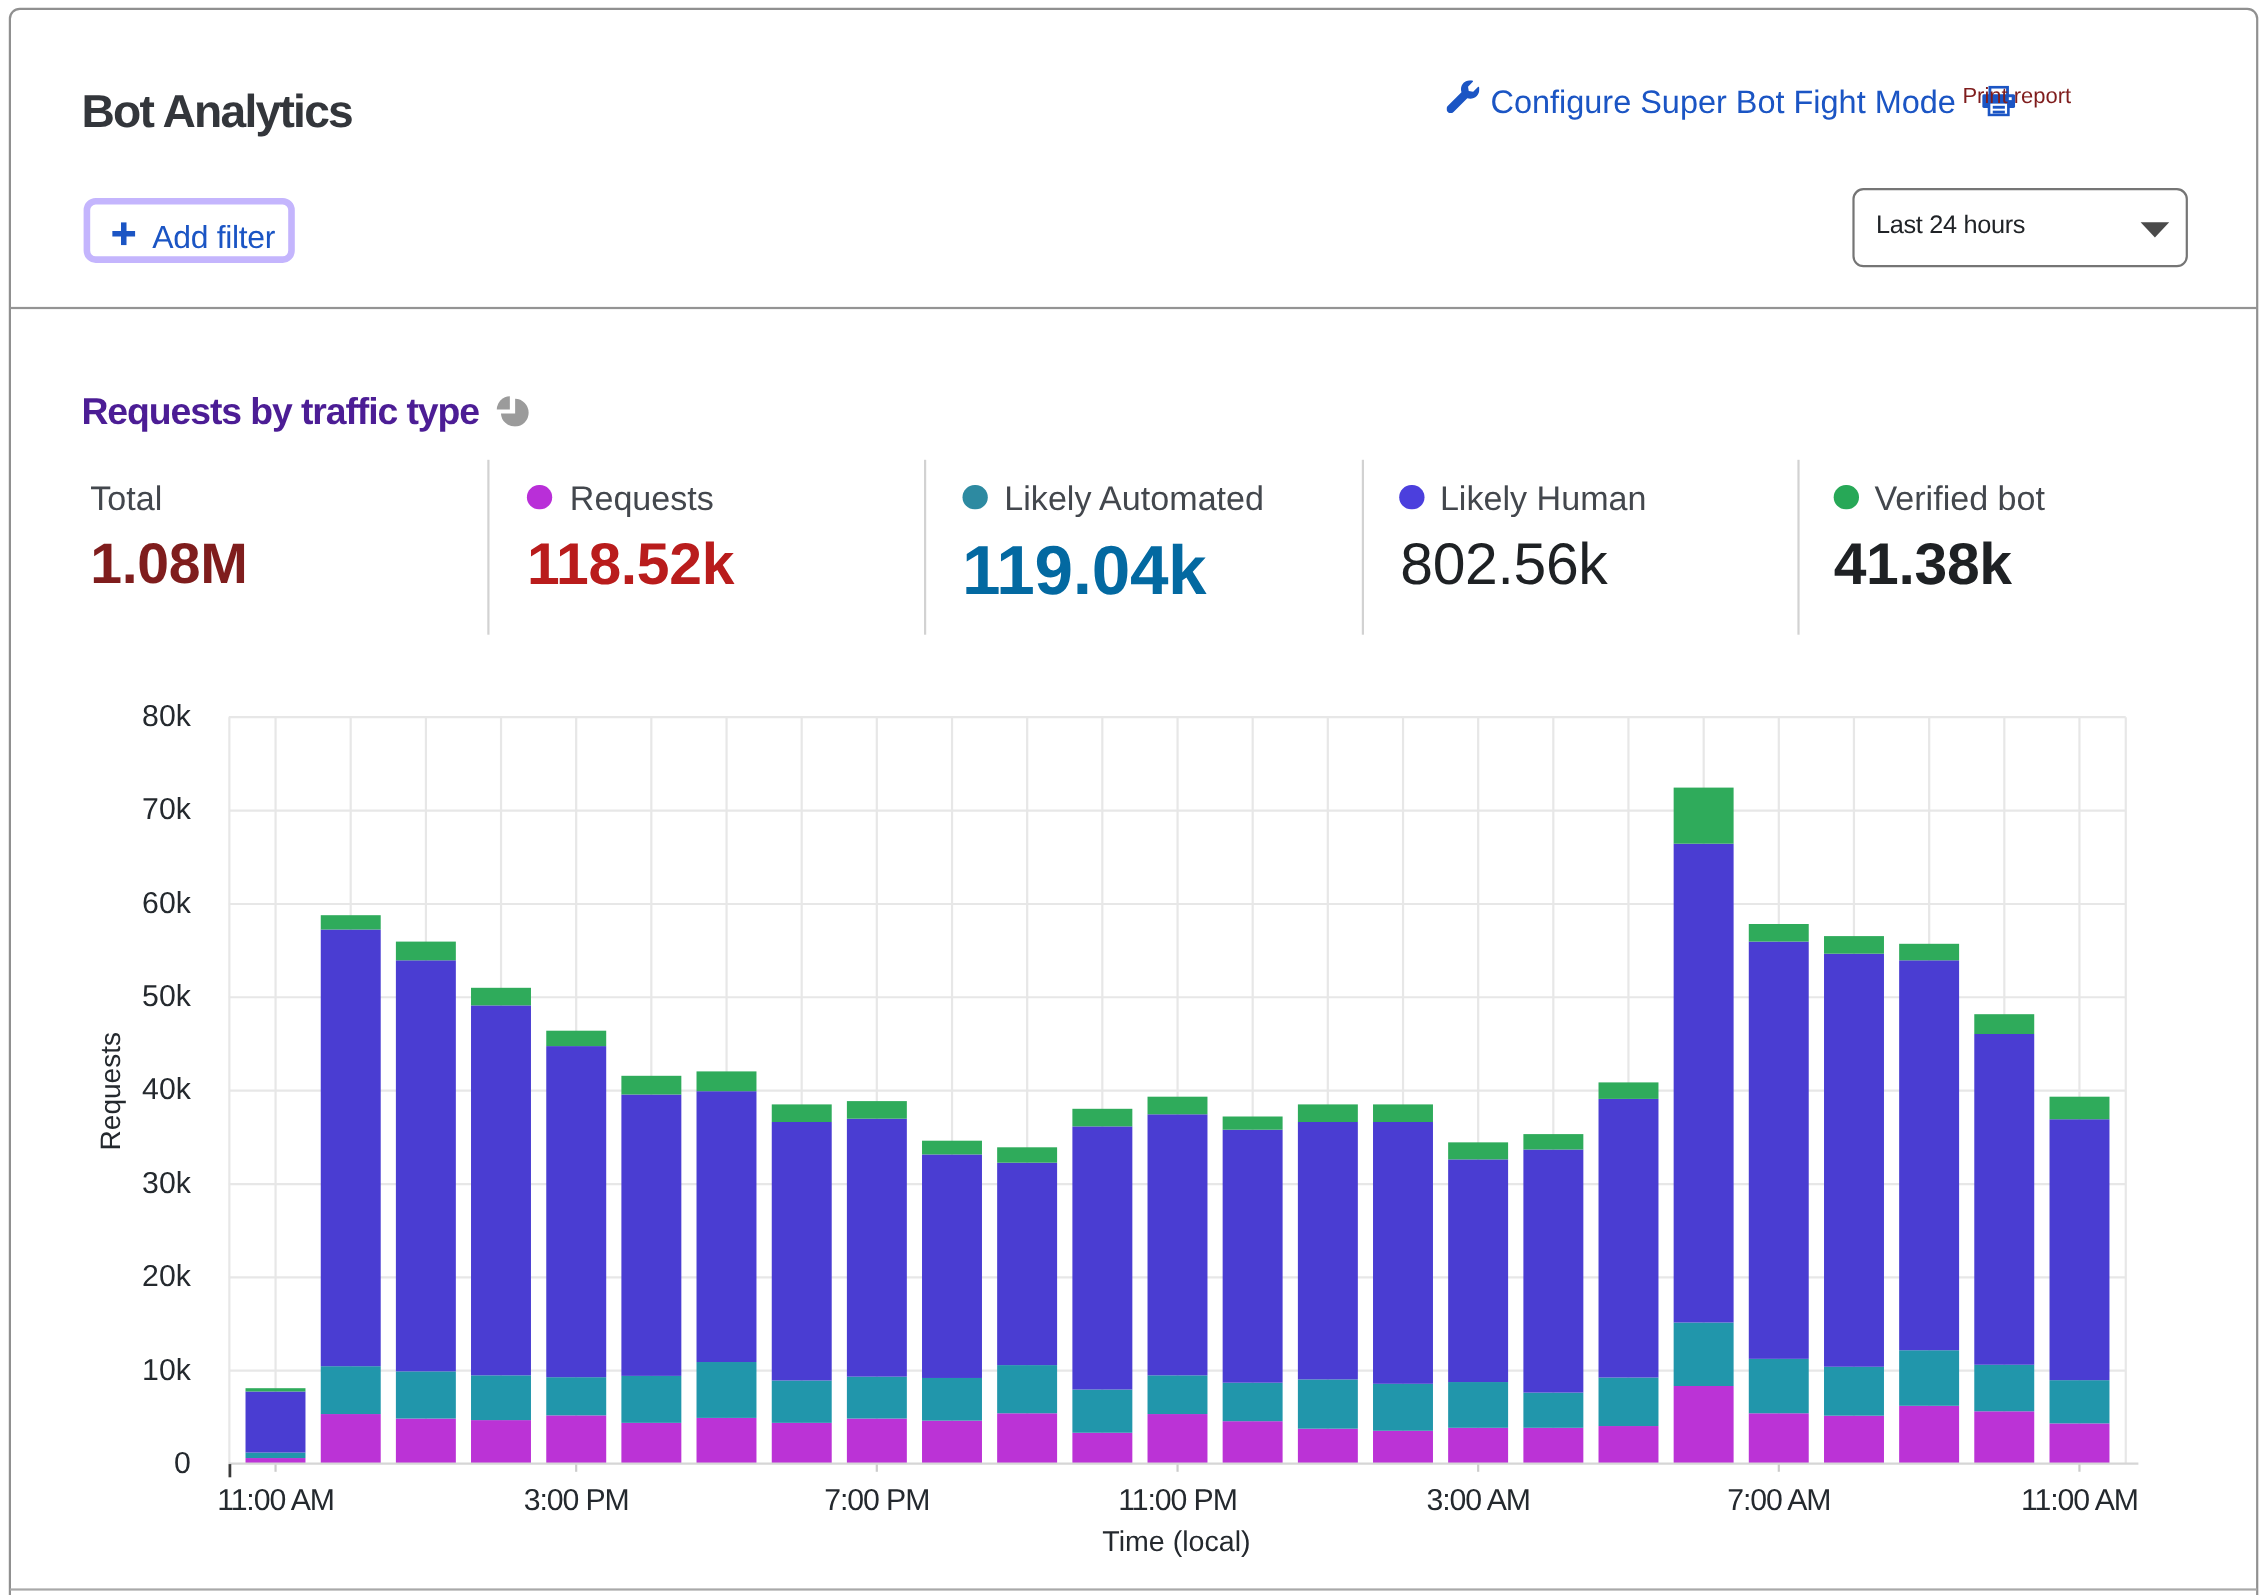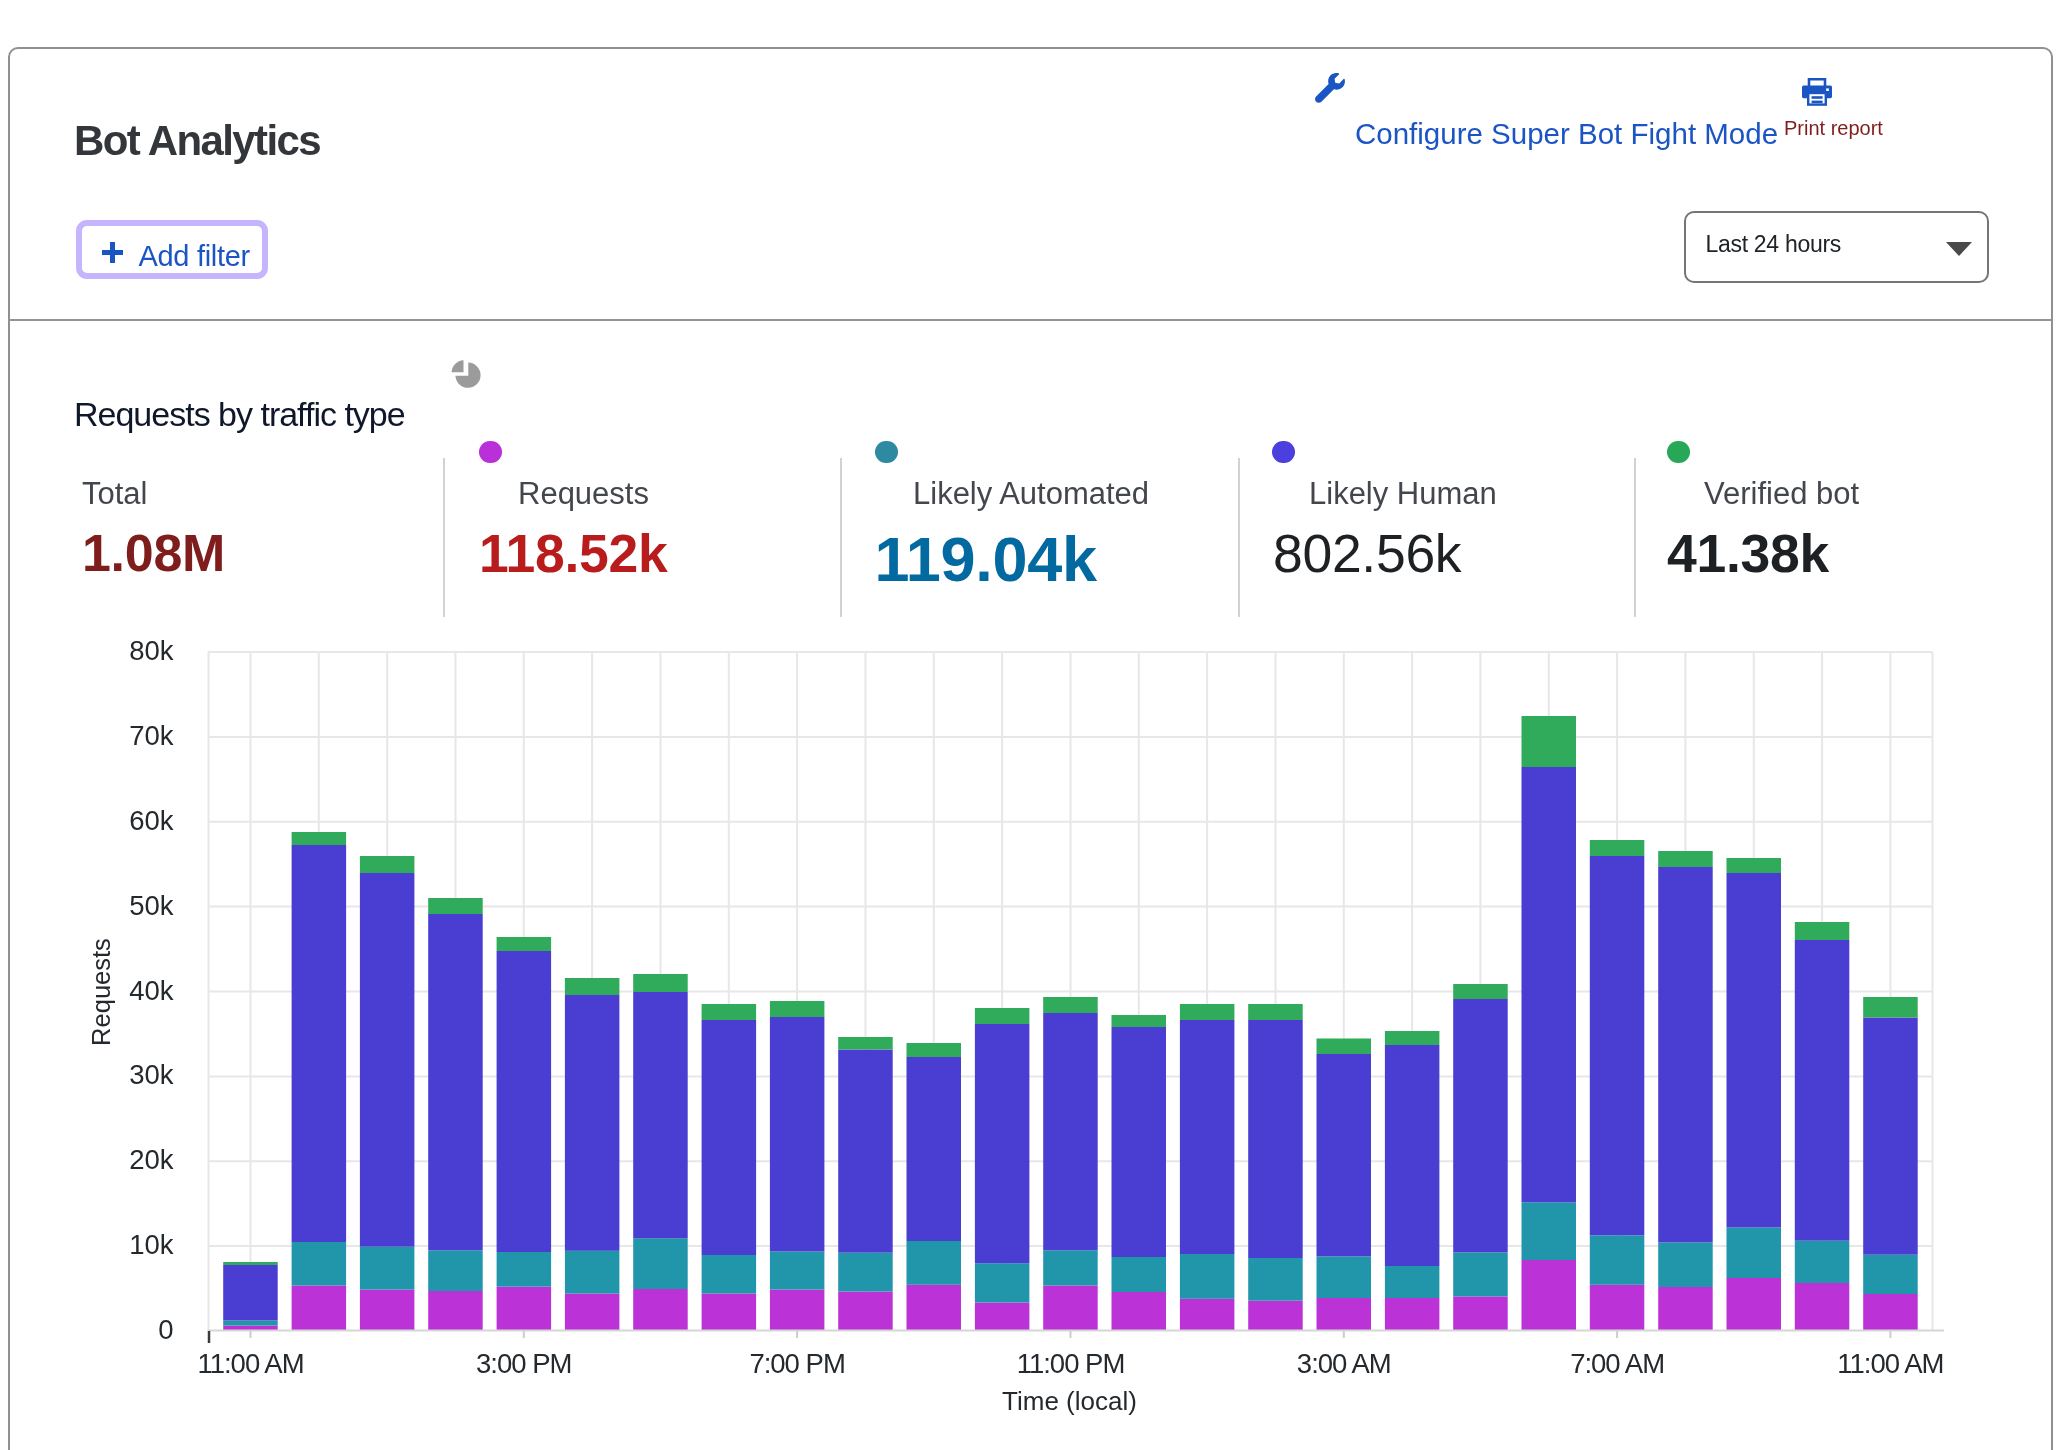--- a/index.html
+++ b/index.html
@@ -1,16 +1,16 @@
 <!DOCTYPE html>
 <html><head><meta charset="utf-8">
 <style>
 * { margin:0; padding:0; box-sizing:border-box; }
 html,body { width:2062px; height:1450px; background:#fff; font-family:"Liberation Sans",sans-serif; }
-.abs { position:absolute;margin-top:40px; }
+.abs { position:absolute; }
 </style></head>
 <body>
 <div class="abs" style="left:8px;top:7px;width:2045px;height:1600px;border:2px solid #909090;border-radius:10px;background:#fff"></div>
 <div class="abs" style="left:9px;top:279px;width:2043px;height:2px;background:#949494"></div>
 <div class="abs" style="left:9px;top:1444px;width:2043px;height:2px;background:#a8a8a8"></div>
 
 <div class="abs" style="left:74px;top:77px;font-size:42px;font-weight:700;letter-spacing:-1.6px;color:#33363b">Bot Analytics</div>
 
 <svg style="position:absolute;left:1315px;top:73px" width="30" height="30" viewBox="0 0 512 512">
     <path fill="#1b55c4" d="M507.73 109.1c-2.24-9.03-13.54-12.09-20.12-5.51l-74.36 74.36-67.88-11.31-11.31-67.88 74.36-74.36c6.62-6.62 3.43-17.9-5.66-20.16-47.38-11.74-99.55-.91-136.58 35.12-39.64 39.64-50.55 97.1-34.05 147.2L18.74 399.96c-24.99 24.99-24.99 65.51 0 90.5 24.99 24.99 65.51 24.99 90.5 0l213.21-213.21c50.12 16.71 107.47 5.68 147.37-34.22 36.07-36.07 46.85-88.54 37.91-133.93z"></path>
@@ -32,21 +32,21 @@
       <rect x="8" y="0" width="5" height="21" fill="#1b55c4"></rect>
 </svg>
   <span style="position:absolute;left:57px;top:13.5px;font-size:29px;letter-spacing:-0.3px">Add filter</span>
 </div>
 
 <div class="abs" style="left:1684px;top:171px;width:305px;height:72px;border:2px solid #757575;border-radius:10px;">
   <span style="position:absolute;left:19.5px;top:18px;font-size:23px;letter-spacing:-0.3px;color:#202327">Last 24 hours</span>
   <span style="position:absolute;right:15px;top:29px;width:0;height:0;border-left:13px solid transparent;border-right:13px solid transparent;border-top:14.5px solid #4a4a4a"></span>
 </div>
 
-<div class="abs" style="left:74px;top:355px;font-size:34px;font-weight:400;letter-spacing:-1px;color:#0f172a">Requests by traffic type</div>
+<div class="abs" style="left:74px;top:355px;font-size:34px;font-weight:700;letter-spacing:-1px;color:#4c1d95">Requests by traffic type</div>
 <svg style="position:absolute;left:451px;top:359px" width="31" height="29" viewBox="0 0 31 29">
 <path d="M 12.5 1.2 A 12.4 12.4 0 0 0 0.6 13.3 L 12.5 13.3 Z" fill="#9b9b9b"></path>
 <path d="M 17.3 3.6 A 12.6 12.6 0 1 1 4.4 16.8 L 17.3 16.8 Z" fill="#9b9b9b"></path>
 </svg>
 
 <div class="abs" style="left:443px;top:418px;width:2px;height:159px;background:#d2d2d2"></div>
 <div class="abs" style="left:840px;top:418px;width:2px;height:159px;background:#d2d2d2"></div>
 <div class="abs" style="left:1238px;top:418px;width:2px;height:159px;background:#d2d2d2"></div>
 <div class="abs" style="left:1634px;top:418px;width:2px;height:159px;background:#d2d2d2"></div>
 

